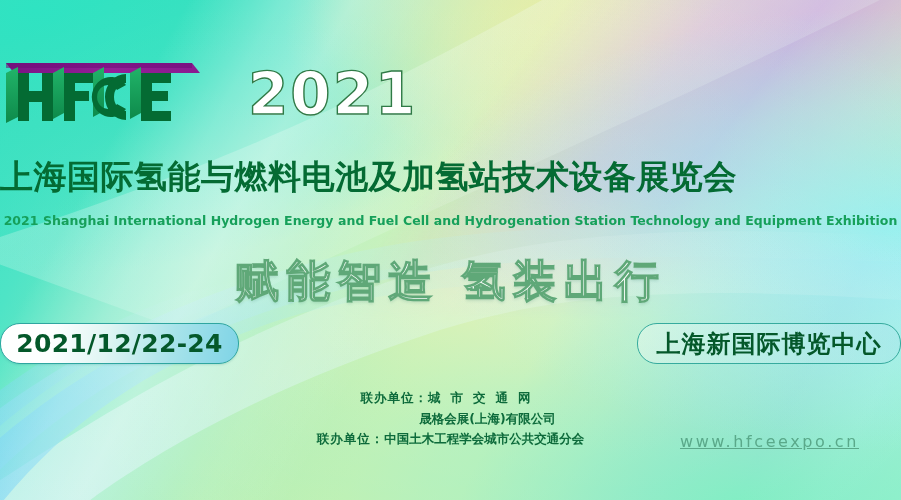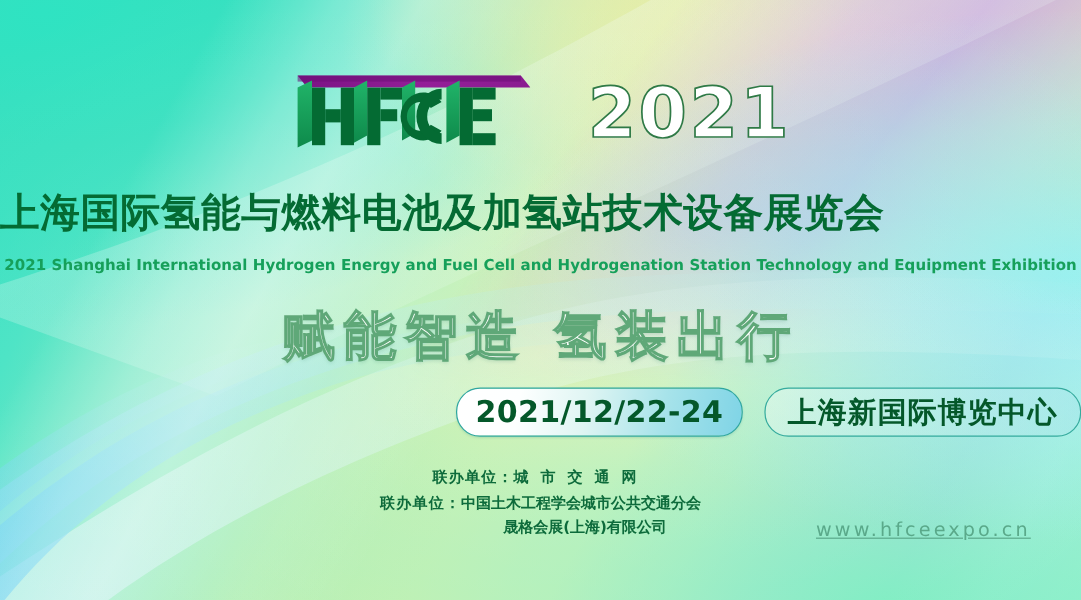--- a/index.html
+++ b/index.html
@@ -67,21 +67,21 @@
   .bg-vign{
     background:radial-gradient(120% 120% at 50% 60%, rgba(255,255,255,.16) 0%, rgba(255,255,255,0) 60%);
   }
 
   
   .content{position:absolute;inset:0;}
 
   
   .logo-row{
     position:absolute;left:0;right:0;top:55px;height:88px;
-    display:flex;align-items:flex-start;justify-content:center;gap:48px;
+    display:flex;align-items:flex-start;gap:48px;
   }
   .logo-mark{position:relative;width:200px;height:82px;}
   .logo-mark svg{display:block;}
 
   .year{
     font-family:"DejaVu Sans","Liberation Sans",sans-serif;
     font-size:58px;font-weight:700;line-height:1;
     letter-spacing:2px;
     color:#ffffff;
     margin-top:10px;
@@ -115,21 +115,21 @@
     letter-spacing:7px;
     color:#ffffff;
     -webkit-text-stroke:1.1px #5fa878;
     text-shadow:0 2px 3px rgba(70,140,120,.22);
     white-space:nowrap;
   }
 
   
   .badges{
     position:absolute;left:0;right:0;top:323px;
-    display:flex;align-items:center;justify-content:flex-end;gap:18px;
+    display:flex;align-items:center;justify-content:space-between;gap:18px;
   }
   .badge{
     height:39px;border-radius:20px;display:flex;align-items:center;justify-content:center;
     font-family:"DejaVu Sans","Liberation Sans",sans-serif;
     color:#04582a;white-space:nowrap;
   }
   .badge-date{
     width:237px;
     font-size:25px;font-weight:700;letter-spacing:.3px;
     background:linear-gradient(100deg,#ffffff 0%,#fdffff 22%,#dff5f3 45%,#a7e3ea 72%,#7fd4e6 100%);
@@ -281,24 +281,24 @@
 
     <div class="badges">
       <div class="badge badge-date">2021/12/22-24</div>
       <div class="badge badge-venue">上海新国际博览中心</div>
     </div>
 
     <div class="orgs">
       <div class="org-line">
         <span class="org-label">联办单位：</span><span class="org-spaced">城市交通网</span>
       </div>
+      <div class="org-line org-indent">
+        <span>晟格会展(上海)有限公司</span>
+      </div>
       <div class="org-line">
         <span class="org-label">联办单位：</span><span>中国土木工程学会城市公共交通分会</span>
       </div>
-      <div class="org-line org-indent">
-        <span>晟格会展(上海)有限公司</span>
-      </div>
     </div>
 
     <div class="site">www.hfceexpo.cn</div>
 
   </div>
 </div>
 
 </body></html>

